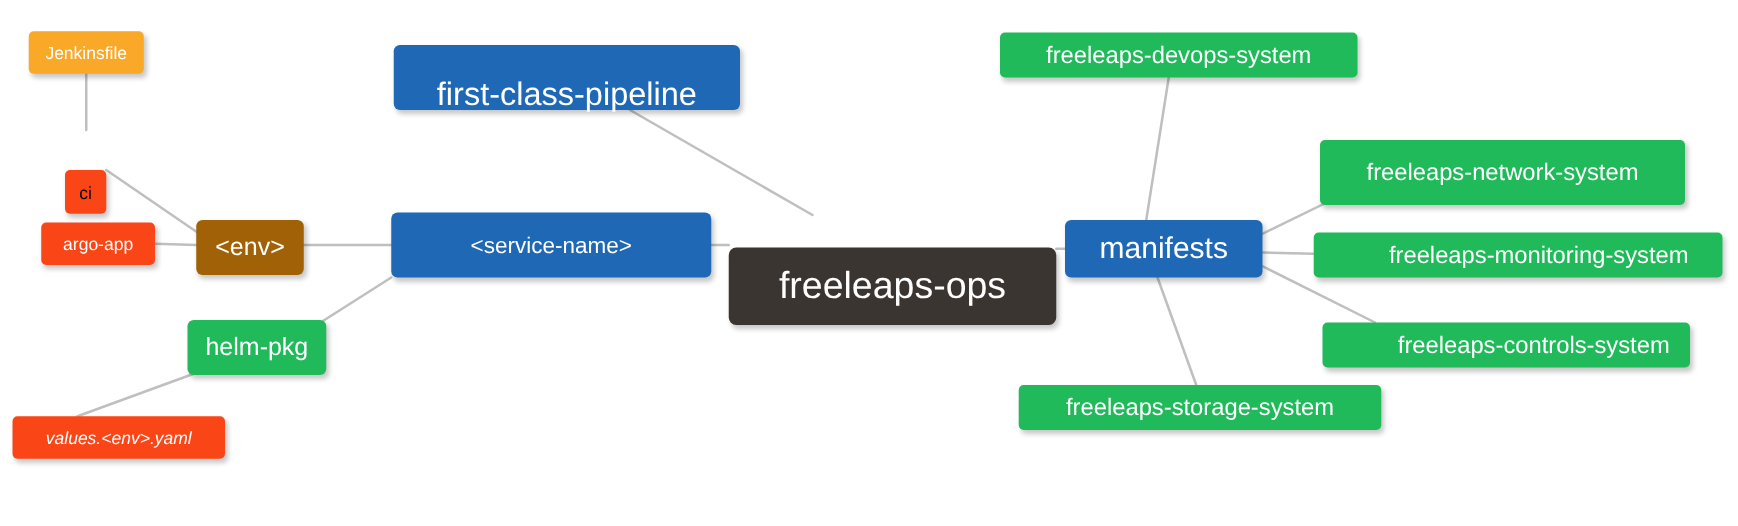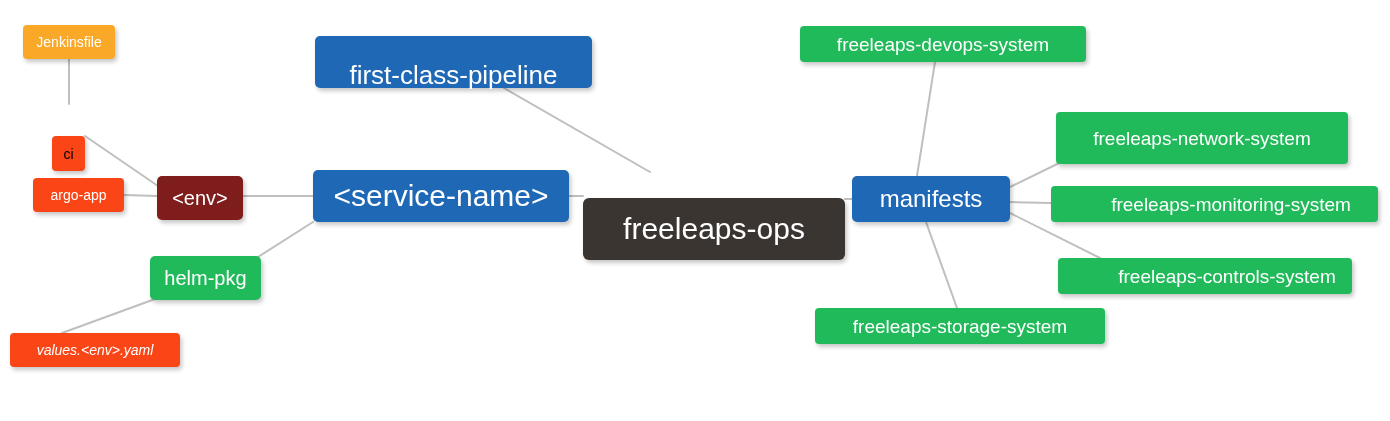--- a/index.html
+++ b/index.html
@@ -73,30 +73,30 @@
       </div>
       <div class="node" style="left: 52px; top: 104px; width: 33px; height: 35px; background: rgb(250, 70, 22); font-size: 14px; border-radius: 4px; color: #000000; margin-top: 32px;">
         <span>ci</span>
       </div>
       <div class="node" style="left: 33px; top: 178px; width: 91px; height: 34px; background: rgb(250, 70, 22); font-size: 14px; border-radius: 4px; color: rgb(255, 255, 255);">
         <span>argo-app</span>
       </div>
       <div class="node" style="left: 10px; top: 333px; width: 170px; height: 34px; background: rgb(250, 70, 22); font-size: 14px; border-radius: 4px; color: rgb(255, 255, 255); font-style: italic;">
         <span>values.&lt;env&gt;.yaml</span>
       </div>
-      <div class="node" style="left: 157px; top: 176px; width: 86px; height: 44px; background: #7f1d1d; font-size: 20px; border-radius: 5px; color: rgb(255, 255, 255);">
+      <div class="node" style="left: 157px; top: 176px; width: 86px; height: 44px; background: #a16207; font-size: 20px; border-radius: 5px; color: rgb(255, 255, 255);">
         <span>&lt;env&gt;</span>
       </div>
       <div class="node" style="left: 150px; top: 256px; width: 111px; height: 44px; background: rgb(33, 186, 90); font-size: 20px; border-radius: 5px; color: rgb(255, 255, 255);">
         <span>helm-pkg</span>
       </div>
       <div class="node" style="left: 315px; top: 36px; width: 277px; height: 52px; background: rgb(31, 104, 181); font-size: 26px; border-radius: 5px; color: rgb(255, 255, 255); align-items: flex-end;">
         <span>first-class-pipeline</span>
       </div>
-      <div class="node" style="left: 313px; top: 170px; width: 256px; height: 52px; background: rgb(31, 104, 181); font-size: 30px; border-radius: 5px; color: rgb(255, 255, 255);">
+      <div class="node" style="left: 313px; top: 170px; width: 256px; height: 52px; background: rgb(31, 104, 181); font-size: 18px; border-radius: 5px; color: rgb(255, 255, 255);">
         <span>&lt;service-name&gt;</span>
       </div>
       <div class="node" style="left: 583px; top: 172px; width: 262px; height: 62px; background: rgb(59, 53, 50); font-size: 30px; border-radius: 6px; color: rgb(255, 255, 255); margin-top: 26px;">
         <span>freeleaps-ops</span>
       </div>
       <div class="node" style="left: 852px; top: 176px; width: 158px; height: 46px; background: rgb(31, 104, 181); font-size: 24px; border-radius: 5px; color: rgb(255, 255, 255);">
         <span>manifests</span>
       </div>
       <div class="node" style="left: 800px; top: 26px; width: 286px; height: 36px; background: rgb(33, 186, 90); font-size: 19px; border-radius: 4px; color: rgb(255, 255, 255);">
         <span>freeleaps-devops-system</span>

